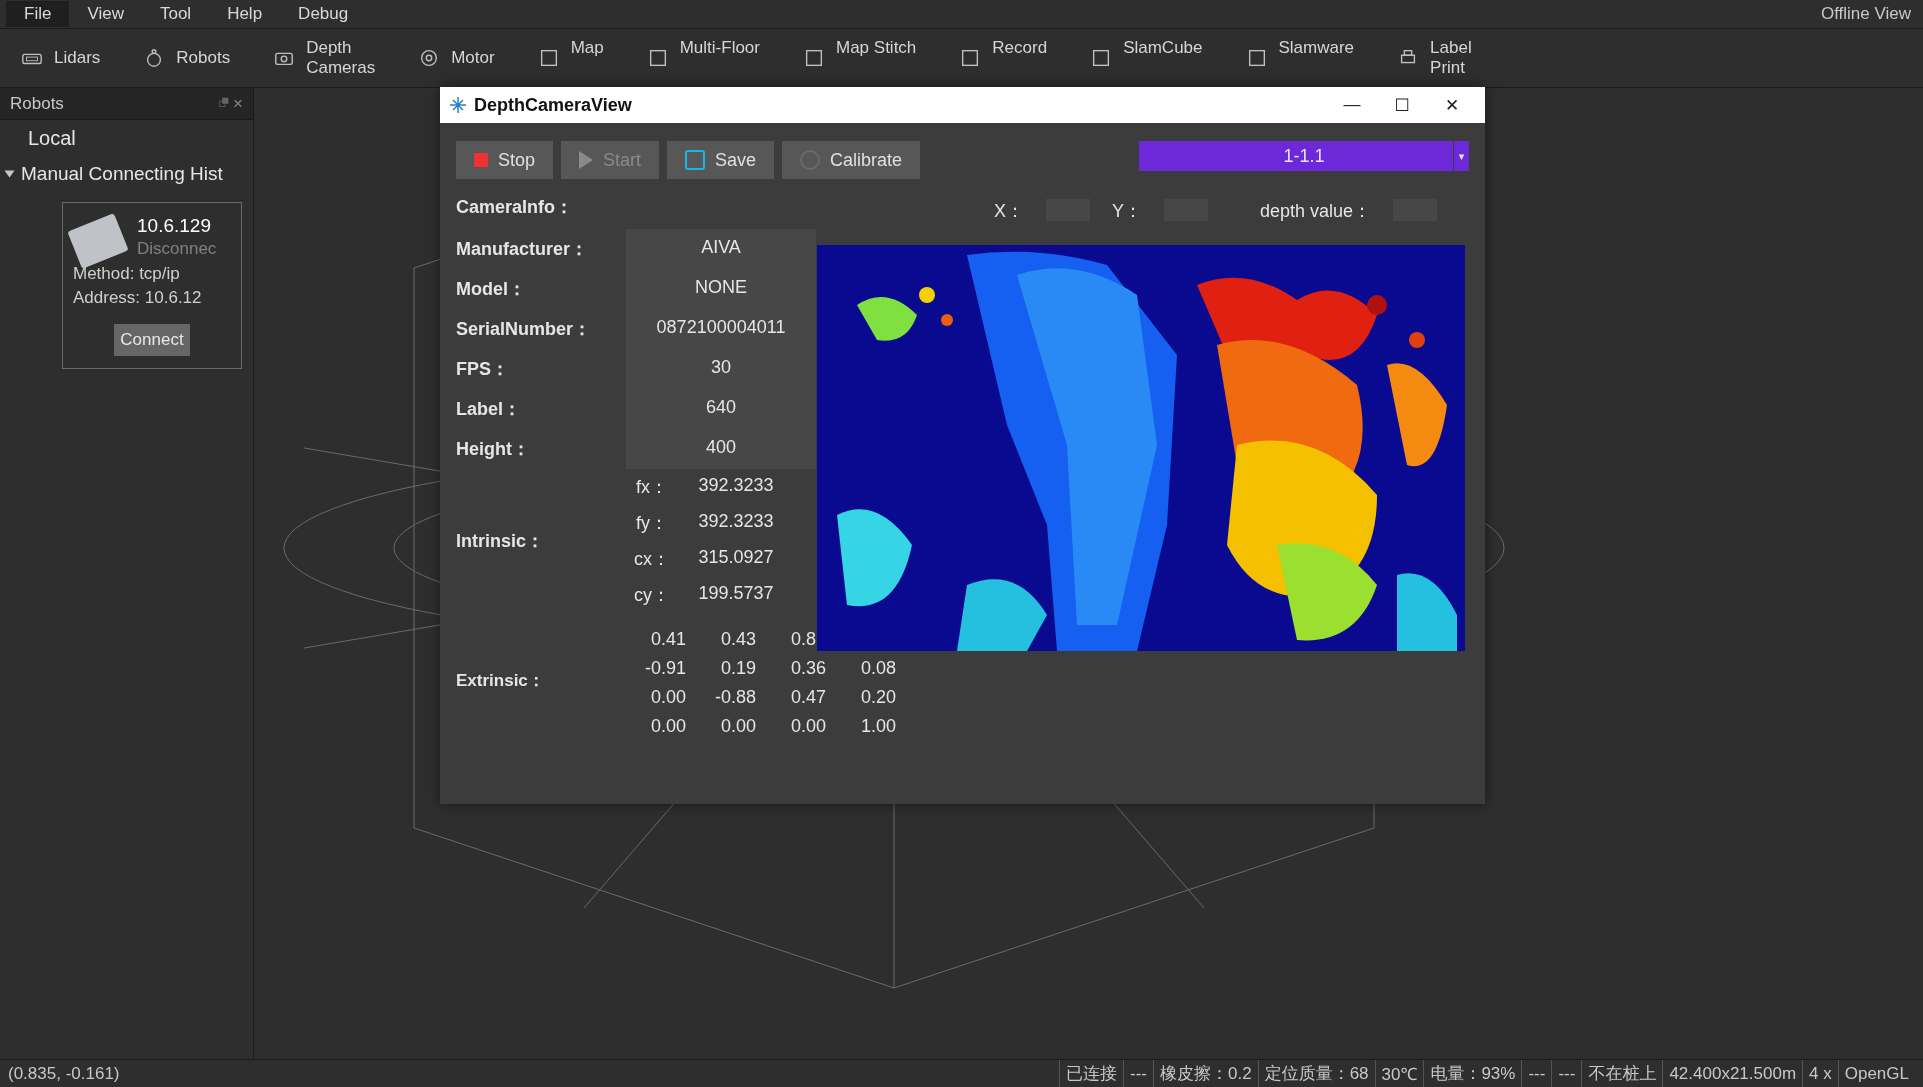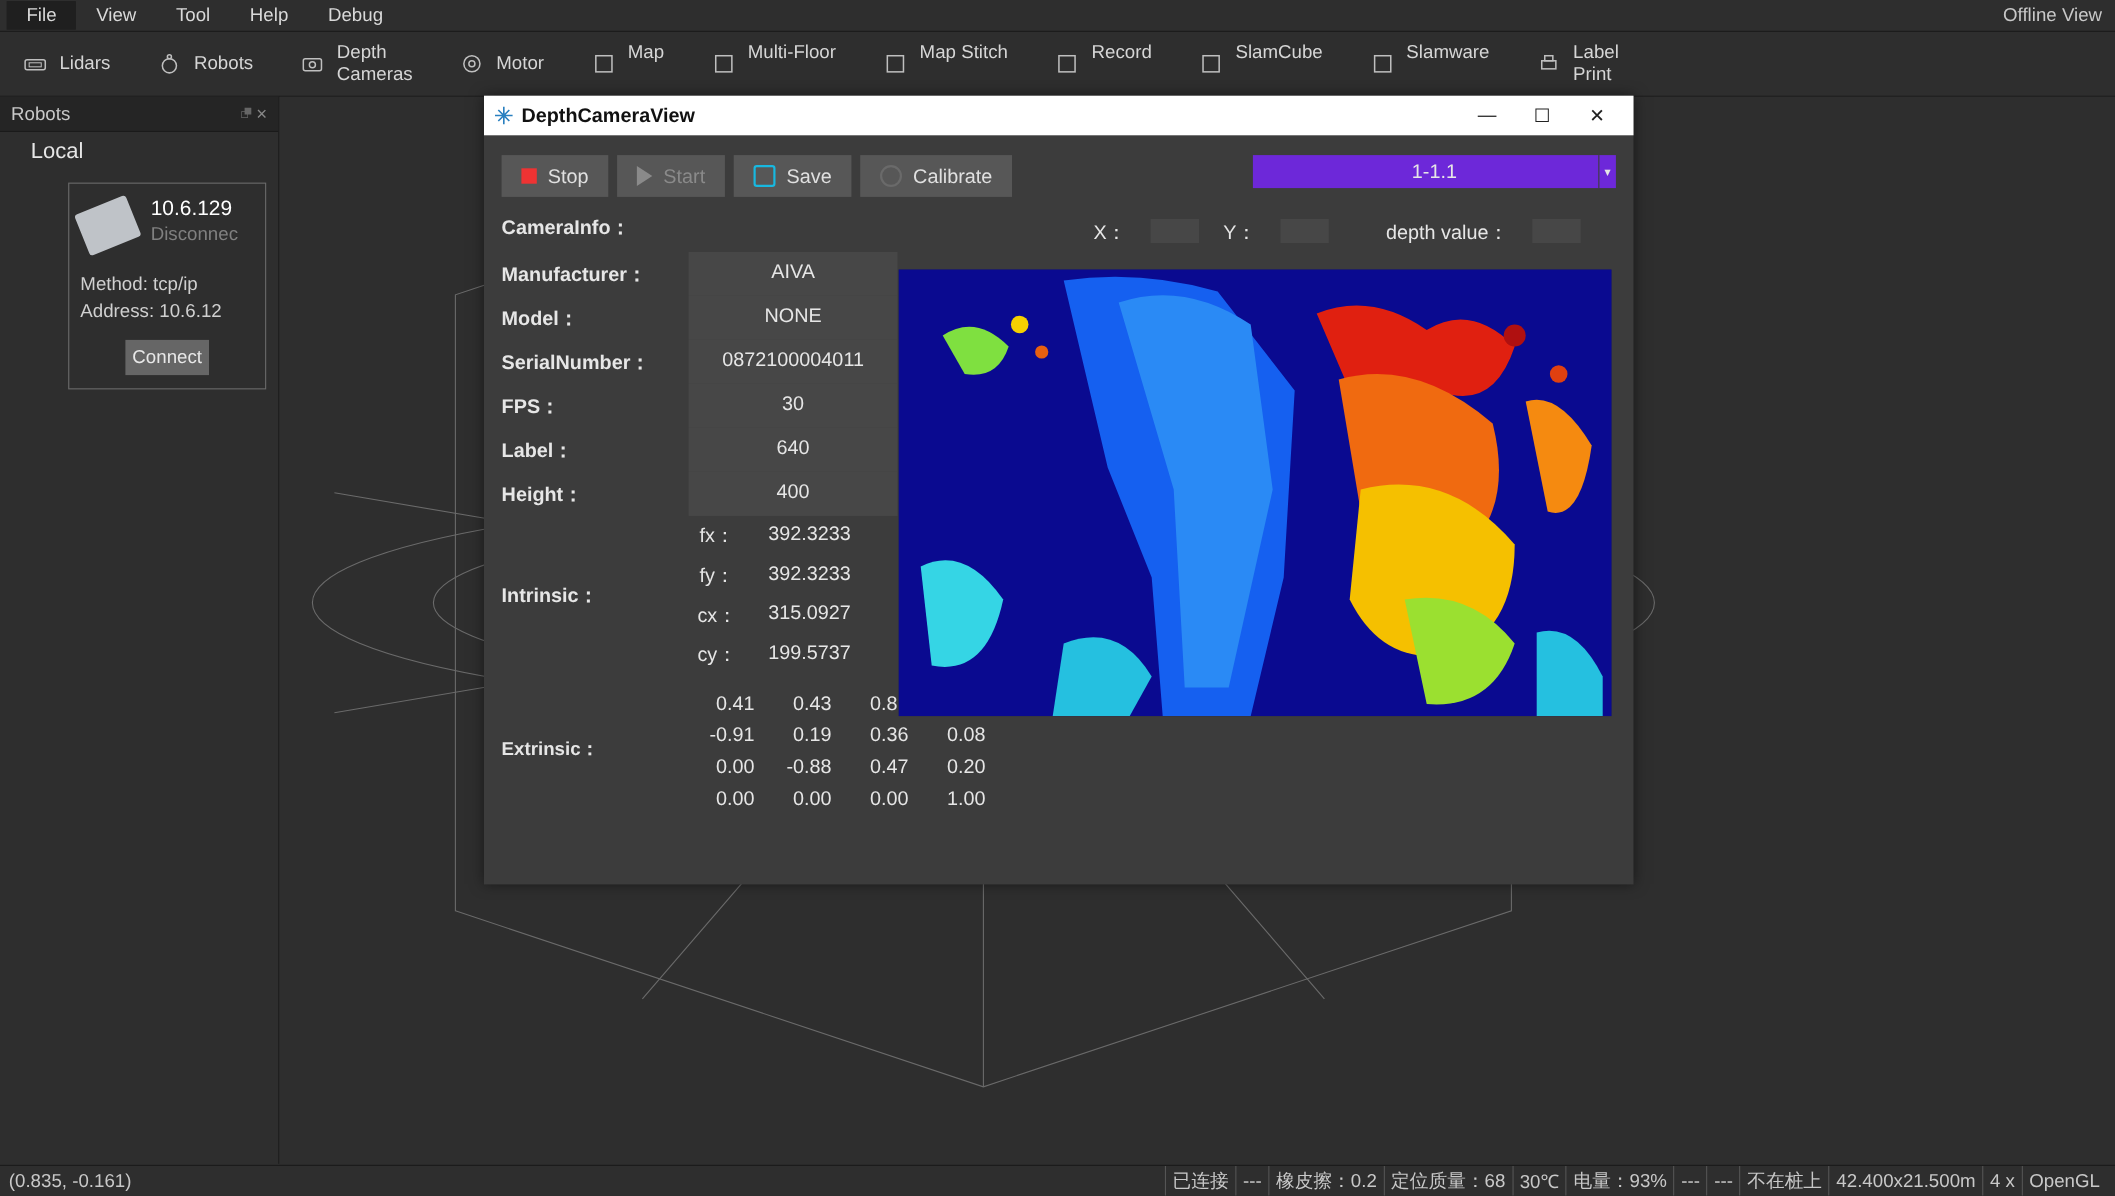--- a/index.html
+++ b/index.html
@@ -16,21 +16,21 @@
 .panel-hdr{height:32px;background:#252525;border-bottom:1px solid #1a1a1a;display:flex;align-items:center;padding:0 10px;font-size:17px;color:#c8c8c8}
 .panel-hdr .sp{margin-left:auto;font-size:13px;color:#666}
 .tree-it{display:flex;align-items:center;height:36px;font-size:20px;color:#e6e6e6;padding-left:28px}
 .tree-hd{display:flex;align-items:center;height:36px;font-size:19px;color:#e6e6e6;padding-left:6px;gap:8px}
 .tri{width:0;height:0;border-left:7px solid #c8c8c8;border-top:5px solid transparent;border-bottom:5px solid transparent;transform:rotate(90deg)}
 .robot-card{margin:10px 0 0 62px;width:180px;border:1px solid #6b6b6b;padding:12px 10px 12px 10px}
 .robot-top{display:flex;gap:14px;align-items:flex-start}
 .rb-img{width:50px;height:40px;background:#bfc3c8;transform:rotate(-22deg);border-radius:3px;margin-top:6px}
 .rb-ip{font-size:19px;color:#fff}
 .rb-st{font-size:17px;color:#808080;margin-top:2px}
-.rb-line{font-size:17px;color:#d0d0d0;margin-top:24px}
+.rb-line{font-size:17px;color:#d0d0d0;margin-top:3px}
 .rb-line2{font-size:17px;color:#d0d0d0;margin-top:4px}
 .rb-btn{margin:16px auto 0;display:block;width:76px;height:32px;background:#666;color:#e8e8e8;border:none;font-size:17px}
 .viewport{position:absolute;left:254px;top:88px;right:0;bottom:28px;background:#2e2e2e}
 .viewport svg{position:absolute;inset:0}
 .status{position:absolute;left:0;right:0;bottom:0;height:28px;background:#2e2e2e;border-top:1px solid #1b1b1b;display:flex;align-items:center;font-size:17px;color:#c8c8c8;padding:0 8px}
 .status .right{margin-left:auto;display:flex;align-items:center;height:100%}
 .status .seg{border-left:1px solid #555;padding:0 6px;height:100%;display:flex;align-items:center}
 .dlg{position:absolute;left:440px;top:87px;width:1045px;height:717px;background:#3c3c3c;box-shadow:0 0 12px rgba(0,0,0,.5)}
 .dlg .titlebar{height:36px;background:#fff;display:flex;align-items:center;padding:0 8px}
 .dlg .title{color:#111;font-size:18px;font-weight:700;margin-left:6px}
@@ -174,20 +174,24 @@
   </div>
 </div>
 
 <div class="robots-panel">
   <div class="panel-hdr">
     <span>Robots</span>
     <span class="sp">⮻</span>
     <span class="x">×</span>
   </div>
   <div class="tree-it">Local</div>
+  <div class="tree-hd">
+    <span class="tri"></span>
+    <span>Manual Connecting Hist</span>
+  </div>
   <div class="robot-card">
     <div class="robot-top">
       <div class="rb-img"></div>
       <div>
         <div class="rb-ip">10.6.129</div>
         <div class="rb-st">Disconnec</div>
       </div>
     </div>
     <div class="rb-line">Method: tcp/ip</div>
     <div class="rb-line2">Address: 10.6.12</div>

